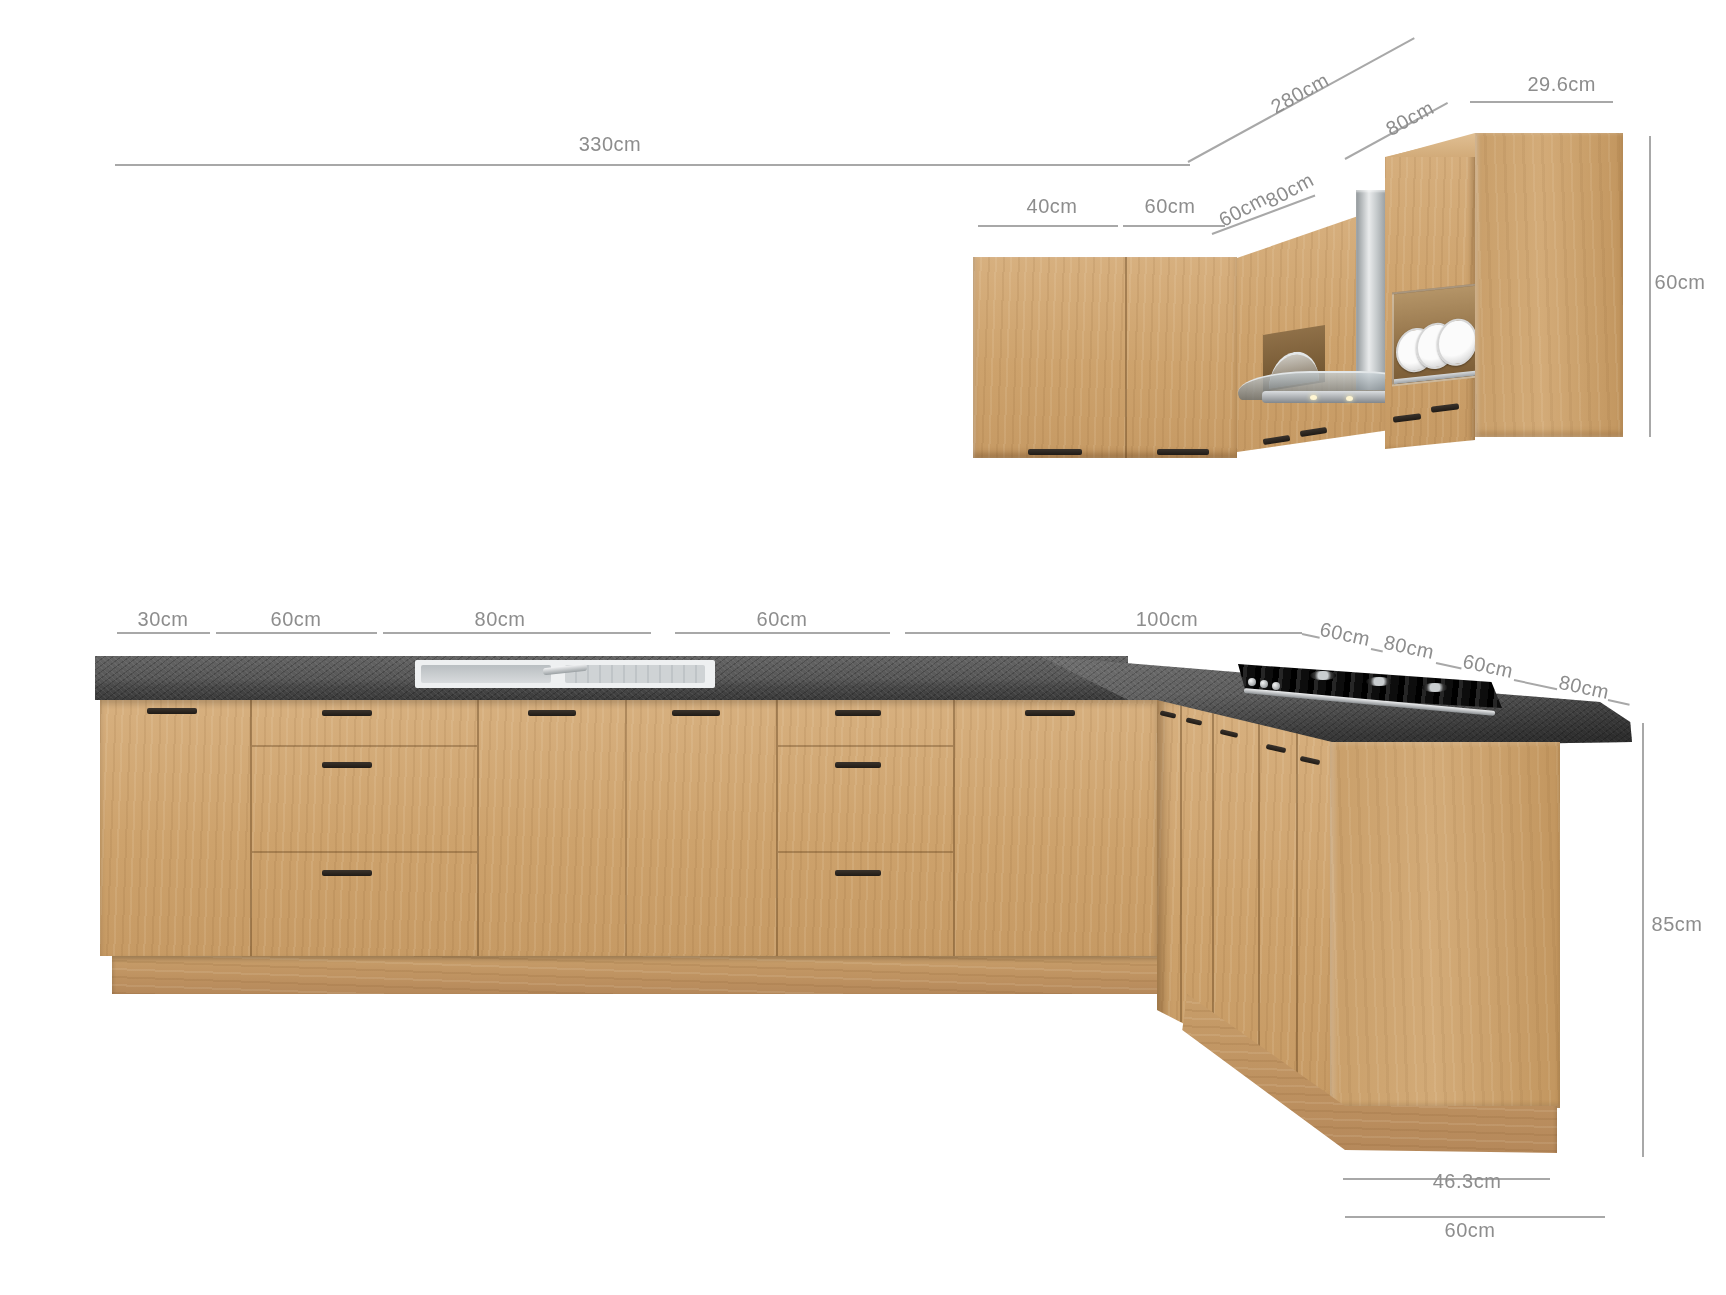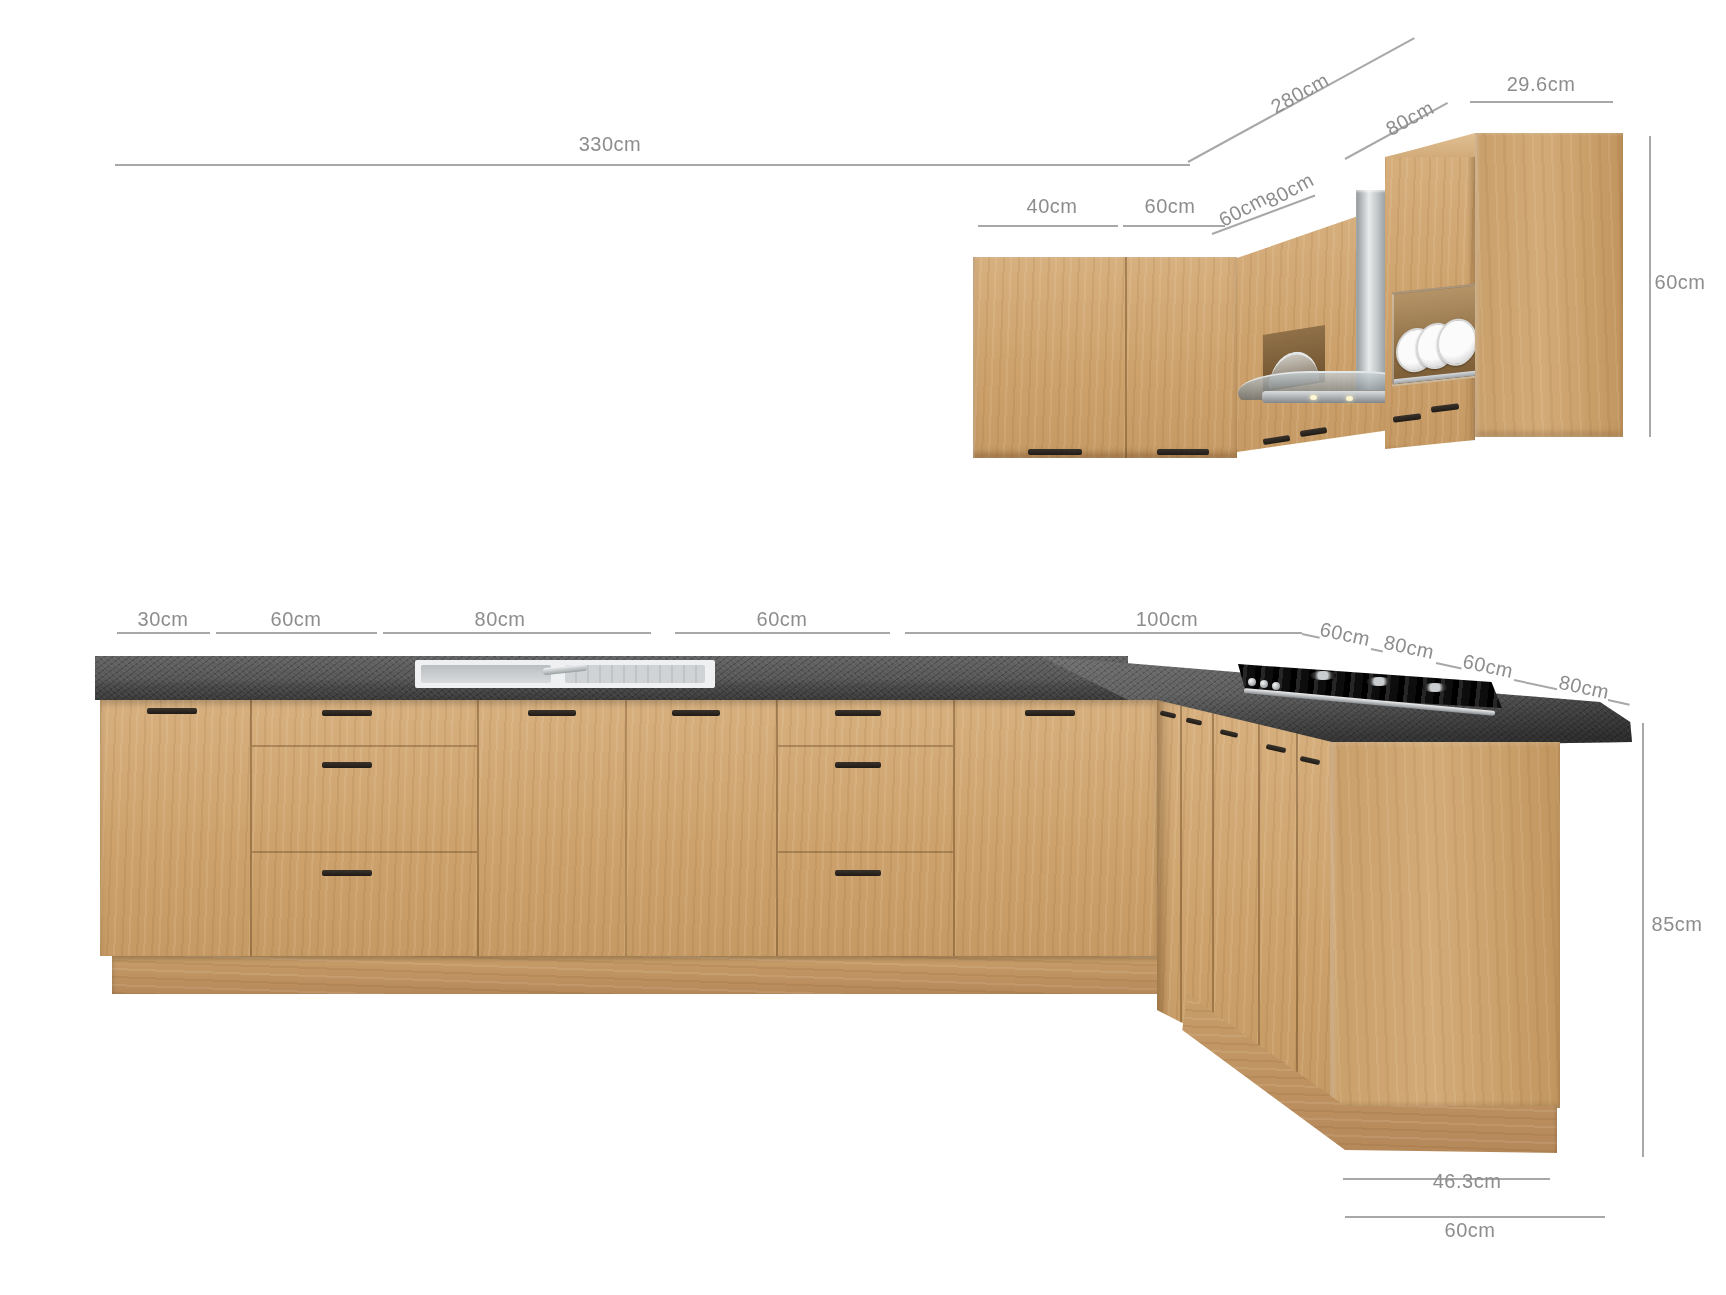--- a/index.html
+++ b/index.html
@@ -54,21 +54,21 @@
   <div class="dline" style="left:115px;top:164px;width:1075px;"></div>
   <div class="dlabel" style="left:555px;top:133px;">330cm</div>
 
   <div class="dline" style="left:1188px;top:161px;width:258px;transform:rotate(-28.7deg);"></div>
   <div class="dlabel" style="left:1245px;top:82px;transform:rotate(-28.7deg);">280cm</div>
 
   <div class="dline" style="left:1345px;top:158px;width:117px;transform:rotate(-28.7deg);"></div>
   <div class="dlabel" style="left:1355px;top:107px;transform:rotate(-28.7deg);">80cm</div>
 
   <div class="dline" style="left:1470px;top:101px;width:143px;"></div>
-  <div class="dlabel" style="left:1486px;top:73px;">29.6cm</div>
+  <div class="dlabel" style="left:1486px;top:73px;text-align:right;">29.6cm</div>
 
   <div class="dline" style="left:978px;top:225px;width:140px;"></div>
   <div class="dlabel" style="left:997px;top:195px;">40cm</div>
 
   <div class="dline" style="left:1123px;top:225px;width:102px;"></div>
   <div class="dlabel" style="left:1115px;top:195px;">60cm</div>
 
   <div class="dline" style="left:1212px;top:233px;width:110px;transform:rotate(-20.5deg);"></div>
   <div class="dlabel" style="left:1188px;top:198px;transform:rotate(-28deg);">60cm</div>
   <div class="dlabel" style="left:1235px;top:179px;transform:rotate(-28deg);">80cm</div>

